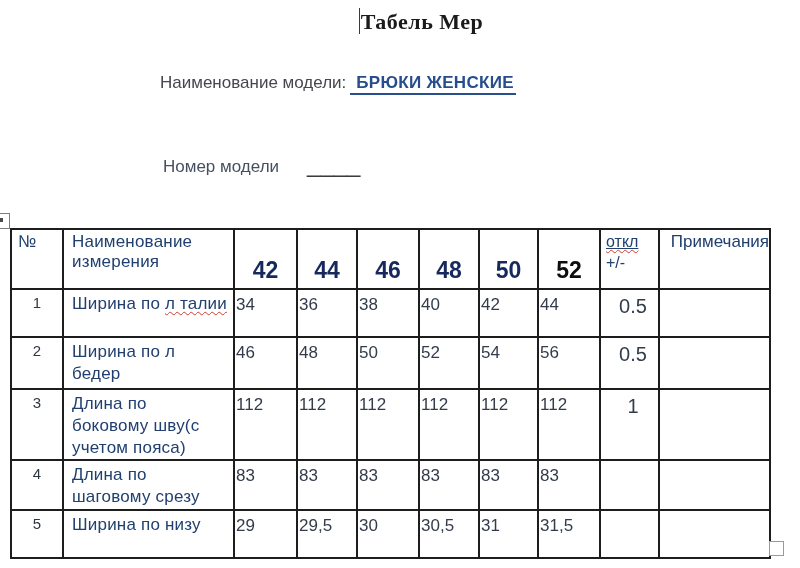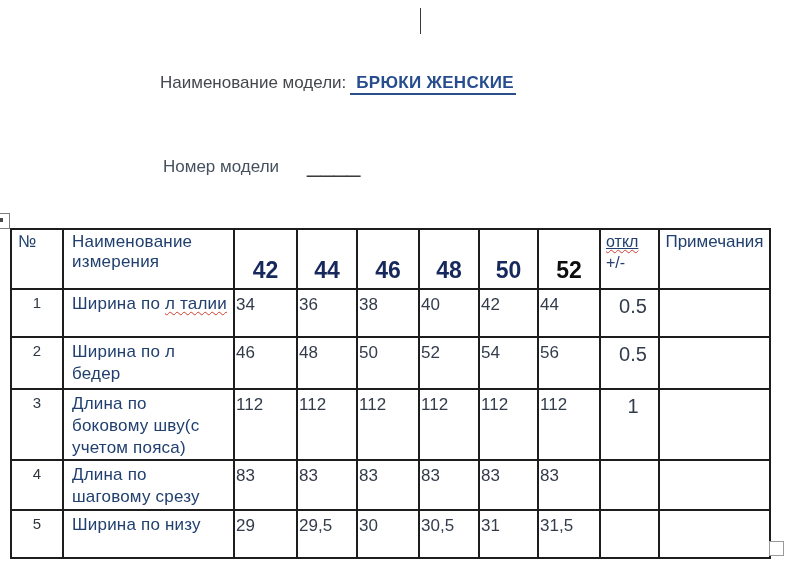--- a/index.html
+++ b/index.html
@@ -83,21 +83,21 @@
     vertical-align:top; text-align:left; font-weight:normal;
     font-size:16px; color:#21406f; padding:2px 8px 0 5px; line-height:1.3;
   }
   .dev-word { text-decoration:underline; text-decoration-thickness:1px; }
   .wavy {
     text-decoration:underline wavy #d43c2e;
     text-decoration-thickness:1px; text-underline-offset:2px;
     text-decoration-skip-ink:none;
   }
   th.h-notes {
-    vertical-align:top; text-align:center; font-weight:normal;
+    vertical-align:top; text-align:right; font-weight:normal;
     font-size:17px; color:#21406f; padding:2px 0 0 0;margin-left:24px;
   }
 
   td.c-num {
     text-align:center; vertical-align:top; padding-top:4px;
     font-size:15px; color:#2f3742;
   }
   td.c-name {
     vertical-align:top; padding:3px 5px 0 8px;
     font-size:17px; color:#21406f; line-height:1.3; letter-spacing:0.2px;margin-top:19px;
@@ -108,21 +108,21 @@
   }
   td.c-dev {
     vertical-align:top; text-align:center; padding:5px 0 0 7px;
     font-size:20px; color:#333c4b;
   }
 </style>
 </head>
 <body>
 
 <div class="title-wrap">
-  <span class="cursor"></span>
+  <span class="cursor"></span><span>Табель Мер</span>
 </div>
 
 <div class="model-line">
   <span>Наименование модели:</span><span class="model-underline"><span class="model-value">БРЮКИ  ЖЕНСКИЕ</span></span>
 </div>
 
 <div class="number-line">
   <span class="num-label">Номер модели</span>
   <span class="num-underscores">____</span>
 </div>

